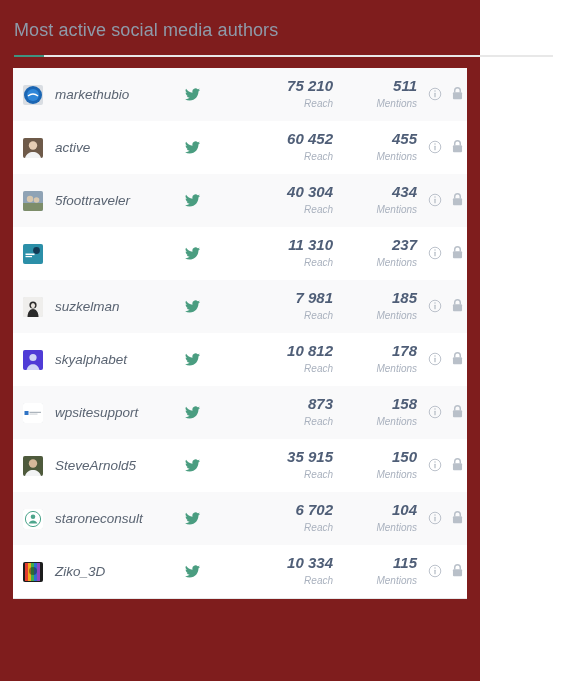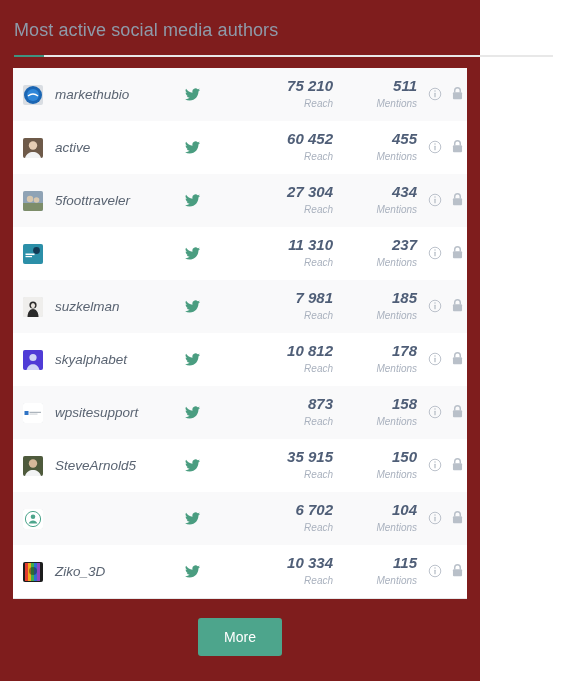--- a/index.html
+++ b/index.html
@@ -274,21 +274,21 @@
           </svg>
         </span>
         <span class="author-name">5foottraveler</span>
         <span class="row-spacer"></span>
         <span class="network-icon">
           <svg width="15" height="13" viewBox="0 0 24 20" aria-hidden="true">
             <path fill="#4a9d80" d="M24 2.4c-.9.4-1.8.7-2.8.8 1-.6 1.8-1.6 2.2-2.7-1 .6-2 1-3.1 1.2A4.9 4.9 0 0 0 11.9 6c0 .4 0 .8.1 1.1A14 14 0 0 1 1.7.9 4.9 4.9 0 0 0 3.2 7.5c-.8 0-1.5-.2-2.2-.6v.1c0 2.4 1.7 4.4 3.9 4.8-.4.1-.8.2-1.3.2-.3 0-.6 0-.9-.1a4.9 4.9 0 0 0 4.6 3.4A9.9 9.9 0 0 1 0 17.4 14 14 0 0 0 7.5 19.6c9.1 0 14-7.5 14-14v-.6c1-.7 1.8-1.6 2.5-2.6z"></path>
           </svg>
         </span>
         <span class="metric reach">
-          <span class="value">27 304</span>
+          <span class="value">40 304</span>
           <span class="label">Reach</span>
         </span>
         <span class="metric mentions">
           <span class="value">434</span>
           <span class="label">Mentions</span>
         </span>
         <span class="row-actions">
           <span class="icon-btn">
             <svg width="14" height="14" viewBox="0 0 16 16" aria-hidden="true">
               <circle cx="8" cy="8" r="6.6" fill="none" stroke="#b9c0c9" stroke-width="1.1"></circle>
@@ -503,20 +503,21 @@
       </div>
       <div class="author-row shaded">
         <span class="avatar">
           <svg width="20" height="20" viewBox="0 0 20 20" aria-hidden="true">
             <rect width="20" height="20" fill="#ffffff"></rect>
             <circle cx="10" cy="10" r="7.6" fill="none" stroke="#4da58c" stroke-width="1"></circle>
             <circle cx="10" cy="7.8" r="2.3" fill="#4da58c"></circle>
             <path d="M5.6 14.6c.9-2.2 2.5-3.2 4.4-3.2s3.5 1 4.4 3.2z" fill="#4da58c"></path>
           </svg>
         </span>
+        <span class="author-name">staroneconsult</span>
         <span class="row-spacer"></span>
         <span class="network-icon">
           <svg width="15" height="13" viewBox="0 0 24 20" aria-hidden="true">
             <path fill="#4a9d80" d="M24 2.4c-.9.4-1.8.7-2.8.8 1-.6 1.8-1.6 2.2-2.7-1 .6-2 1-3.1 1.2A4.9 4.9 0 0 0 11.9 6c0 .4 0 .8.1 1.1A14 14 0 0 1 1.7.9 4.9 4.9 0 0 0 3.2 7.5c-.8 0-1.5-.2-2.2-.6v.1c0 2.4 1.7 4.4 3.9 4.8-.4.1-.8.2-1.3.2-.3 0-.6 0-.9-.1a4.9 4.9 0 0 0 4.6 3.4A9.9 9.9 0 0 1 0 17.4 14 14 0 0 0 7.5 19.6c9.1 0 14-7.5 14-14v-.6c1-.7 1.8-1.6 2.5-2.6z"></path>
           </svg>
         </span>
         <span class="metric reach">
           <span class="value">6 702</span>
           <span class="label">Reach</span>
         </span>
@@ -580,17 +581,14 @@
               <path d="M4 7V4.8a3 3 0 0 1 6 0V7" fill="none" stroke="#b9c0c9" stroke-width="1.6"></path>
               <rect x="2.1" y="6.7" width="9.8" height="7.6" rx="1.1" fill="#b9c0c9"></rect>
             </svg>
           </span>
         </span>
       </div>
     </div>
 
   <div class="list-divider"></div>
 
-  <div class="card-footer">
-    <button class="more-button" style="background: rgb(77, 165, 140);">More</button>
-  </div>
 
 </div>
 
 </body></html>

